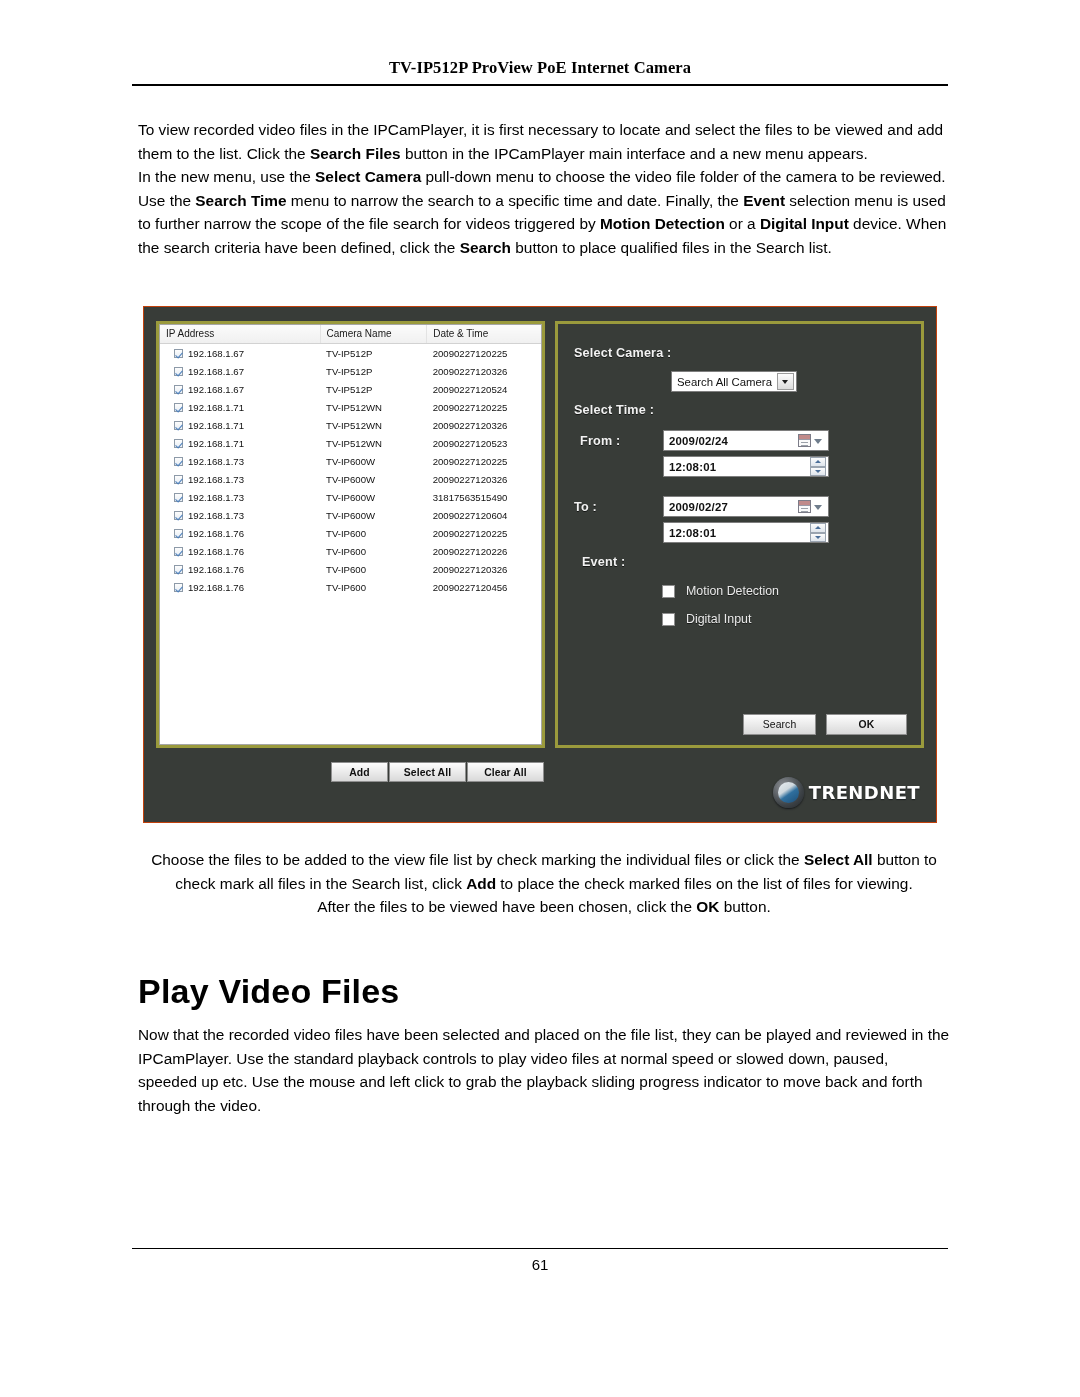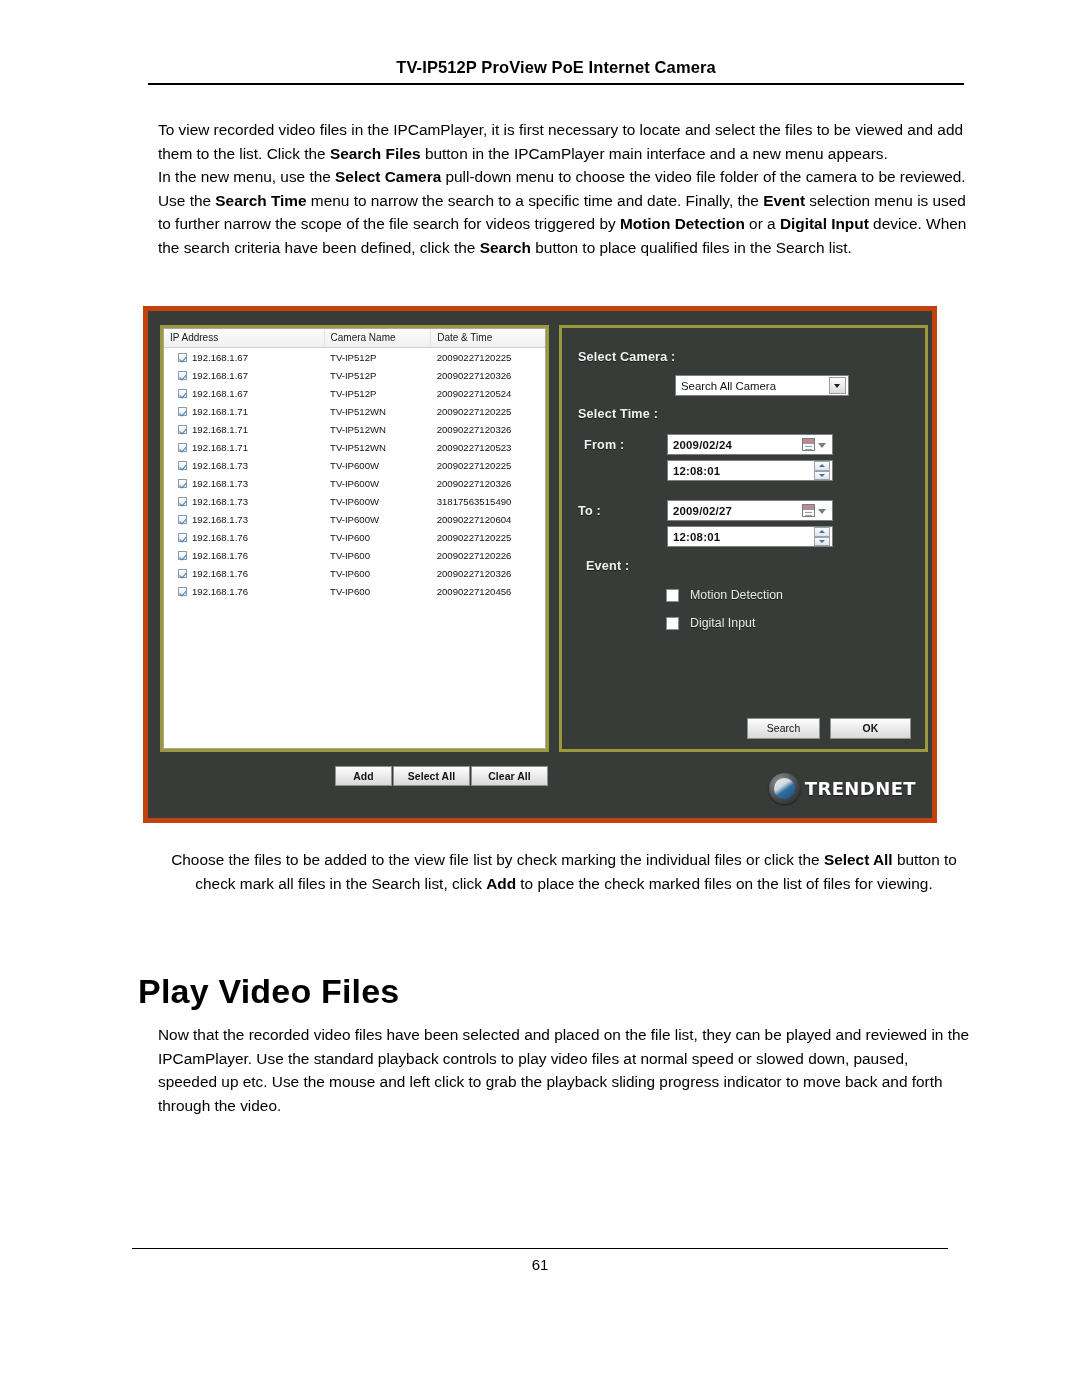--- a/index.html
+++ b/index.html
@@ -19,23 +19,24 @@
   .page {
     position: relative;
     width: 1080px;
     height: 1397px;
     box-sizing: border-box;
   }
 
   
   .doc-header {
     position: absolute;
-    left: 148px;
+    left: 132px;
     top: 58px;
     width: 816px;
+    font-family: Liberation Serif, serif;
   }
   .doc-header-title {
     text-align: center;
     font-size: 16.5px;
     font-weight: bold;
     letter-spacing: 0.1px;
     padding-bottom: 6px;
   }
   .rule {
     height: 2px;
@@ -49,21 +50,20 @@
   }
 
   
   .body-block {
     position: absolute;
     left: 138px;
     width: 812px;
     font-size: 15.4px;
     line-height: 23.6px;
     text-align: left;
-    margin-left: 20px;
   }
   .body-block p { margin: 0; }
   .b { font-weight: bold; }
 
   #para1 { top: 118px; }
   #para2 { top: 848px; text-align: center; }
   #para3 { top: 1023px; }
 
   h2.section-heading {
     position: absolute;
@@ -90,21 +90,21 @@
 
   
   .app-shot {
     position: absolute;
     left: 143px;
     top: 306px;
     width: 794px;
     height: 517px;
     background: #383c38;
     box-sizing: border-box;
-    border: 5px solid #c2410c;
+    border: 1px solid #c2410c;
   }
   .app-inner {
     position: absolute;
     inset: 0;
   }
 
   
   .list-panel {
     position: absolute;
     left: 12px;
@@ -560,21 +560,21 @@
                 </tr>
               </tbody>
           </table>
         </div>
       </div>
 
       <div class="cfg-panel">
 
         <div class="cfg-label" style="left:16px; top:22px;">Select Camera :</div>
 
-        <div class="field" style="left:113px; top:47px; width:174px;">
+        <div class="field" style="left:113px; top:47px; width:126px;">
           <span class="ftext">Search All Camera</span>
           <span class="combo-arrow"></span>
         </div>
 
         <div class="cfg-label" style="left:16px; top:79px;">Select Time :</div>
 
         <div class="cfg-label" style="left:16px; top:110px;padding-left:6px;">From :</div>
 
         <div class="field" style="left:105px; top:106px; width:166px;">
           <span class="ftext bold">2009/02/24</span>
@@ -629,20 +629,21 @@
       <div class="logo">
         <span class="logo-mark"></span>
         <span class="logo-text"><span>TRENDN</span><span>ET</span></span>
       </div>
 
     </div>
   </div>
 
   <div class="body-block" id="para2">
     <p><span>Choose the files to be added to the view file list by check marking the individual files or click the </span><span class="b">Select All</span><span> button to check mark all files in the Search list, click </span><span class="b">Add</span><span> to place the check marked files on the list of files for viewing.</span></p>
+    <p><span>After the files to be viewed have been chosen, click the </span><span class="b">OK</span><span> button.</span></p>
   </div>
 
   <h2 class="section-heading">Play Video Files</h2>
 
   <div class="body-block" id="para3">
     <p>Now that the recorded video files have been selected and placed on the file list, they can be played and reviewed in the IPCamPlayer.  Use the standard playback controls to play video files at normal speed or slowed down, paused, speeded up etc. Use the mouse and left click to grab the playback sliding progress indicator to move back and forth through the video.</p>
   </div>
 
   <div class="doc-footer">
     <div class="rule-thin"></div>

